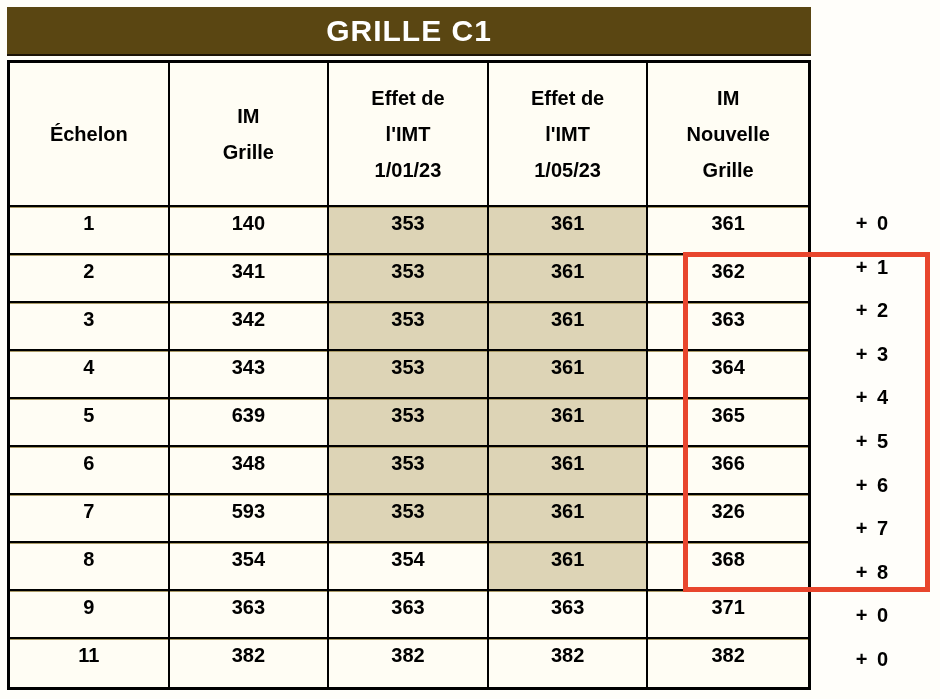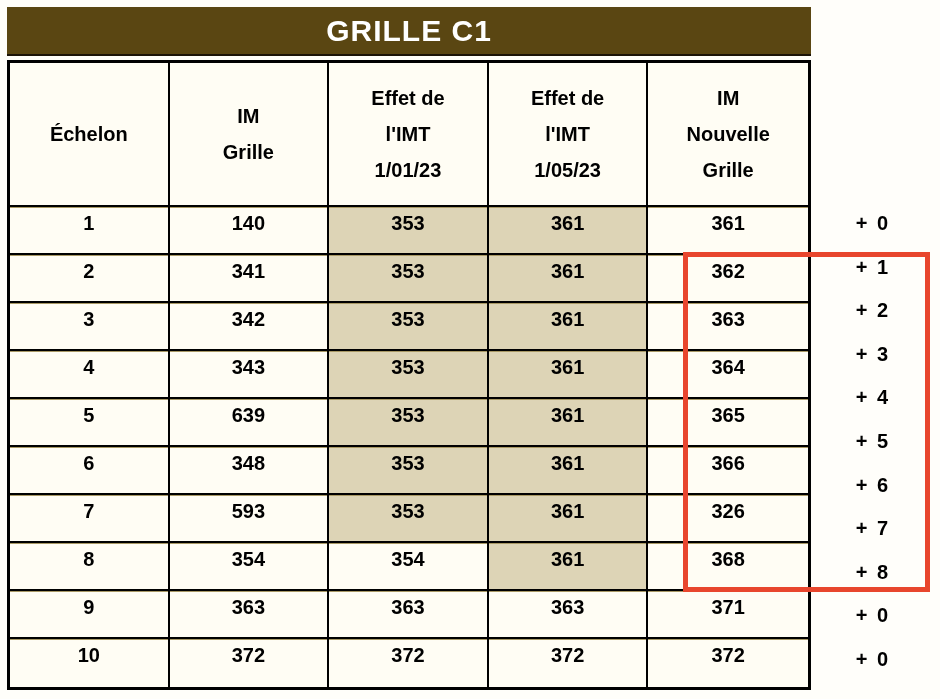--- a/index.html
+++ b/index.html
@@ -172,25 +172,25 @@
           <td>368</td>
         </tr>
         <tr>
           <td>9</td>
           <td>363</td>
           <td>363</td>
           <td>363</td>
           <td>371</td>
         </tr>
         <tr>
-          <td>10</td>
-          <td>372</td>
-          <td>372</td>
-          <td>372</td>
-          <td>372</td>
+          <td>11</td>
+          <td>382</td>
+          <td>382</td>
+          <td>382</td>
+          <td>382</td>
         </tr>
       </tbody>
     </table>
   </div>
 
   <div class="deltas">
     <div class="delta">+ 0</div>
     <div class="delta">+ 1</div>
     <div class="delta">+ 2</div>
     <div class="delta">+ 3</div>

